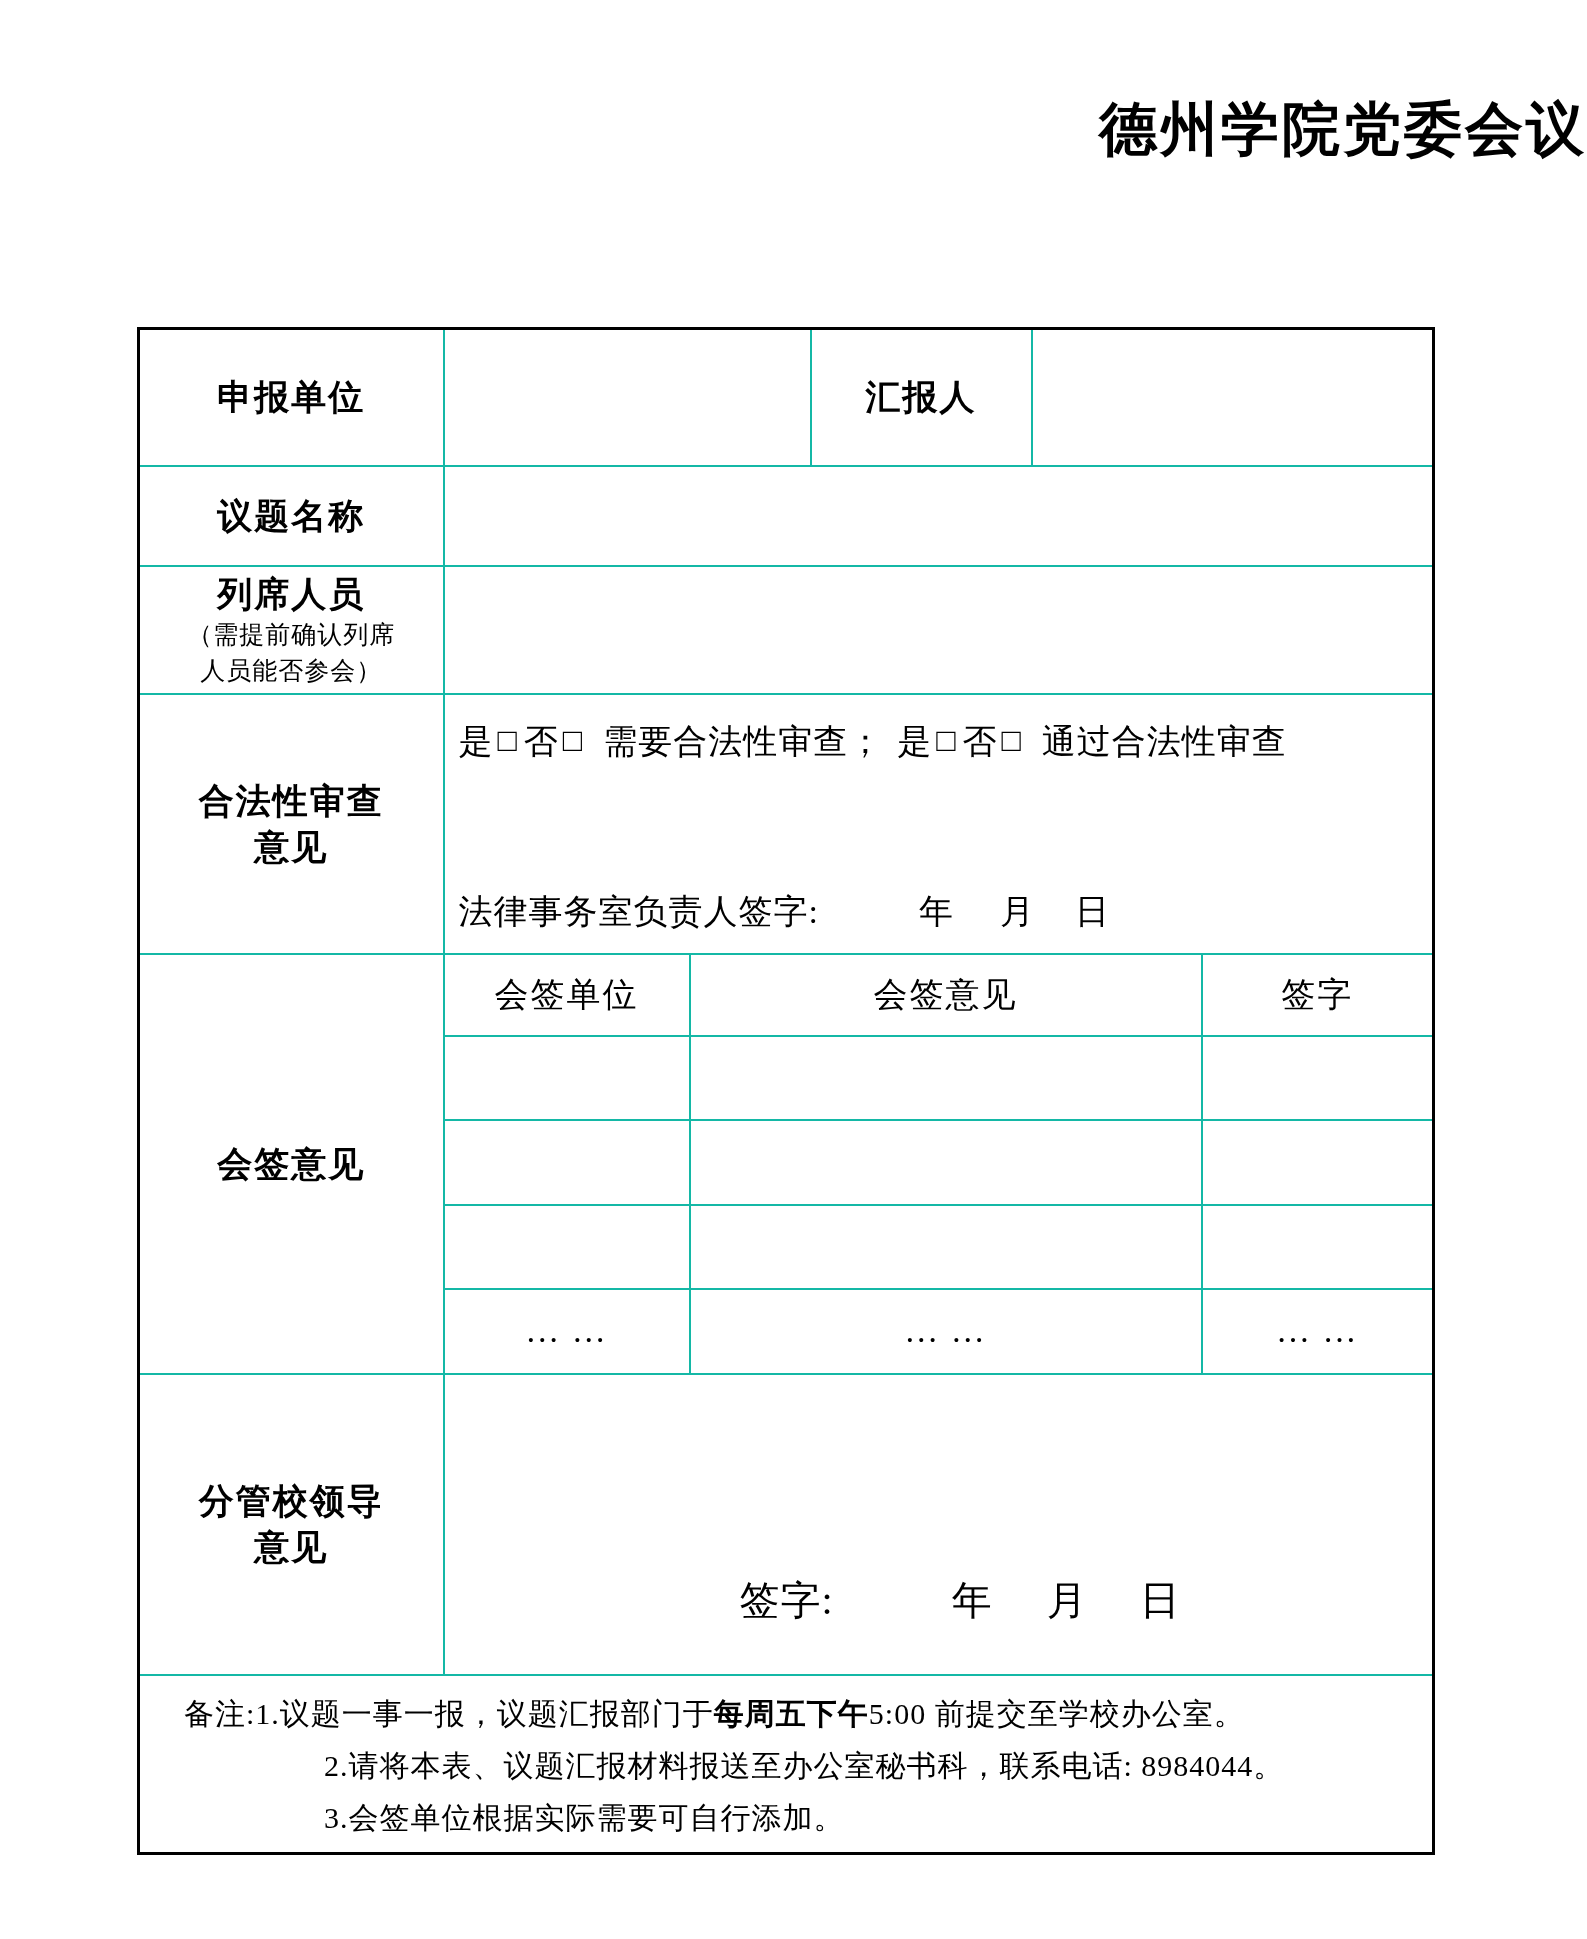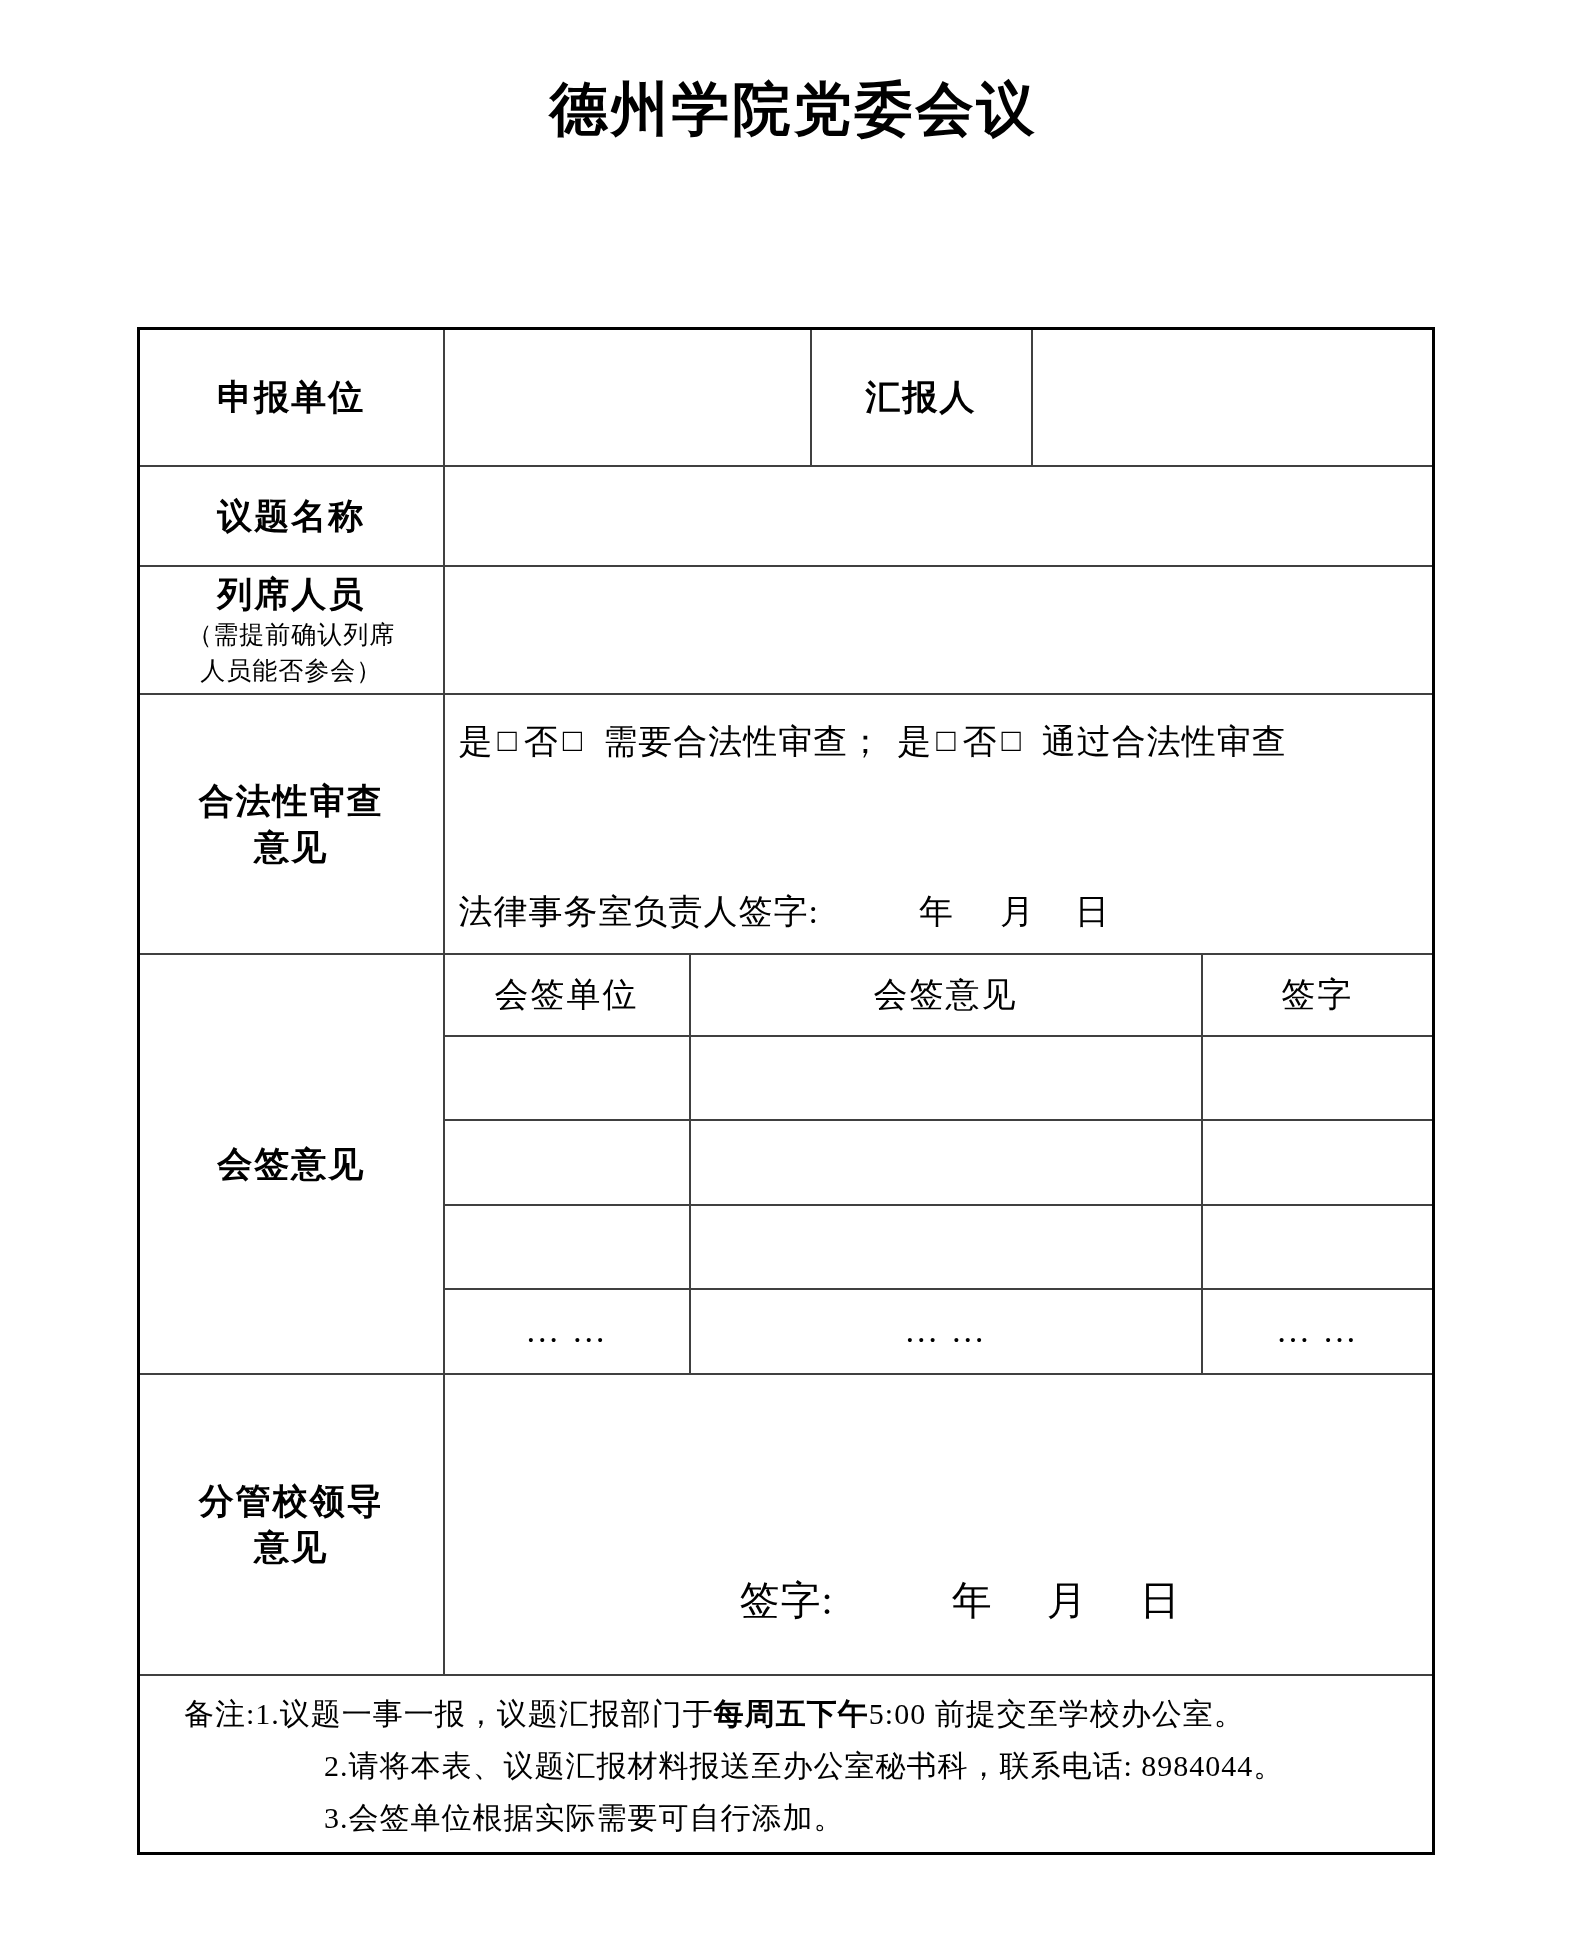--- a/index.html
+++ b/index.html
@@ -12,24 +12,24 @@
     position: relative;
     width: 1587px;
     height: 1939px;
     background: #ffffff;
     overflow: hidden;
   }
 
   
   .title-block {
     position: absolute;
-    top: 72px;
+    top: 92px;
     left: 0;
     width: 100%;
-    text-align: center;
+    text-align: right;
   }
   .title-line {
     font-family: "Liberation Serif", "DejaVu Serif", serif;
     font-weight: 700;
     font-size: 58px;
     line-height: 76px;
     letter-spacing: 3px;
   }
 
   
@@ -50,21 +50,21 @@
     position: absolute;
     left: 137px;
     top: 327px;
     width: 1295px;
     height: 1506px;
     border-collapse: collapse;
     table-layout: fixed;
     border: 3px solid #000;
   }
   table.form td {
-    border: 2px solid #404040;
+    border: 2px solid #14b8a6;
     vertical-align: middle;
     overflow: hidden;
   }
   td.label-cell {
     font-family: "Liberation Sans", "DejaVu Sans", sans-serif;
     font-weight: 700;
     font-size: 35px;
     text-align: center;
     letter-spacing: 2px;
     line-height: 46px;

